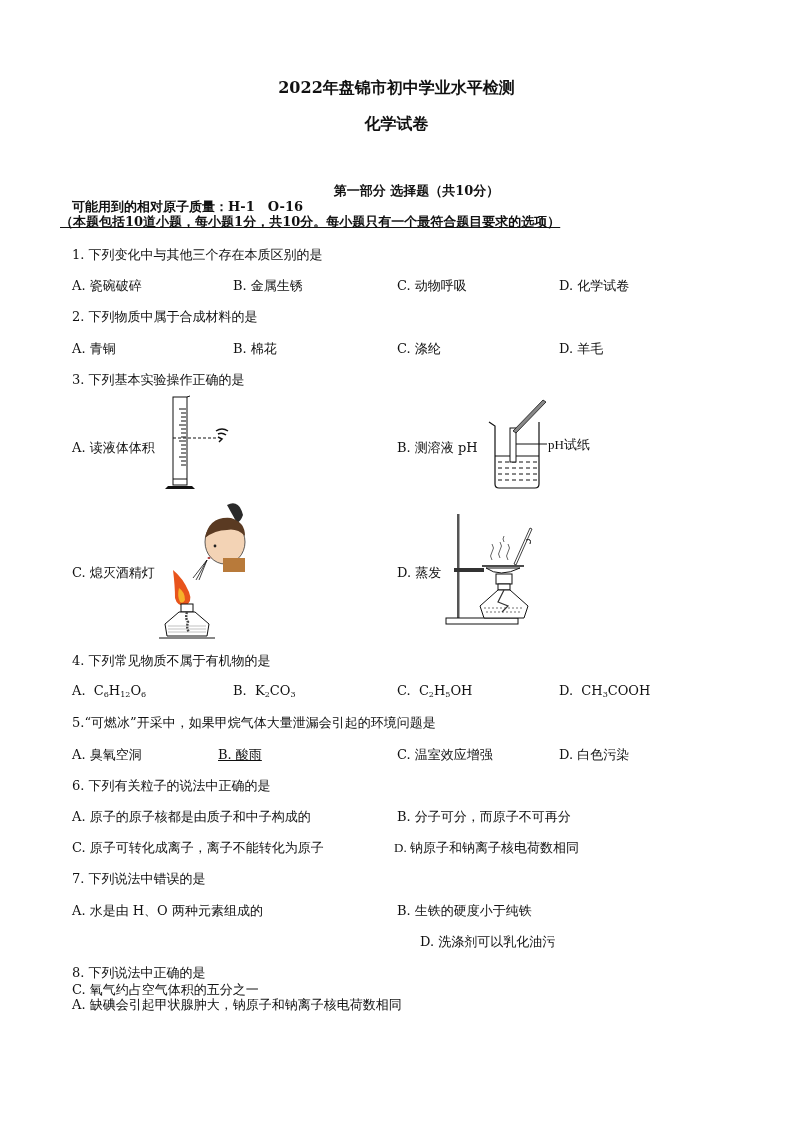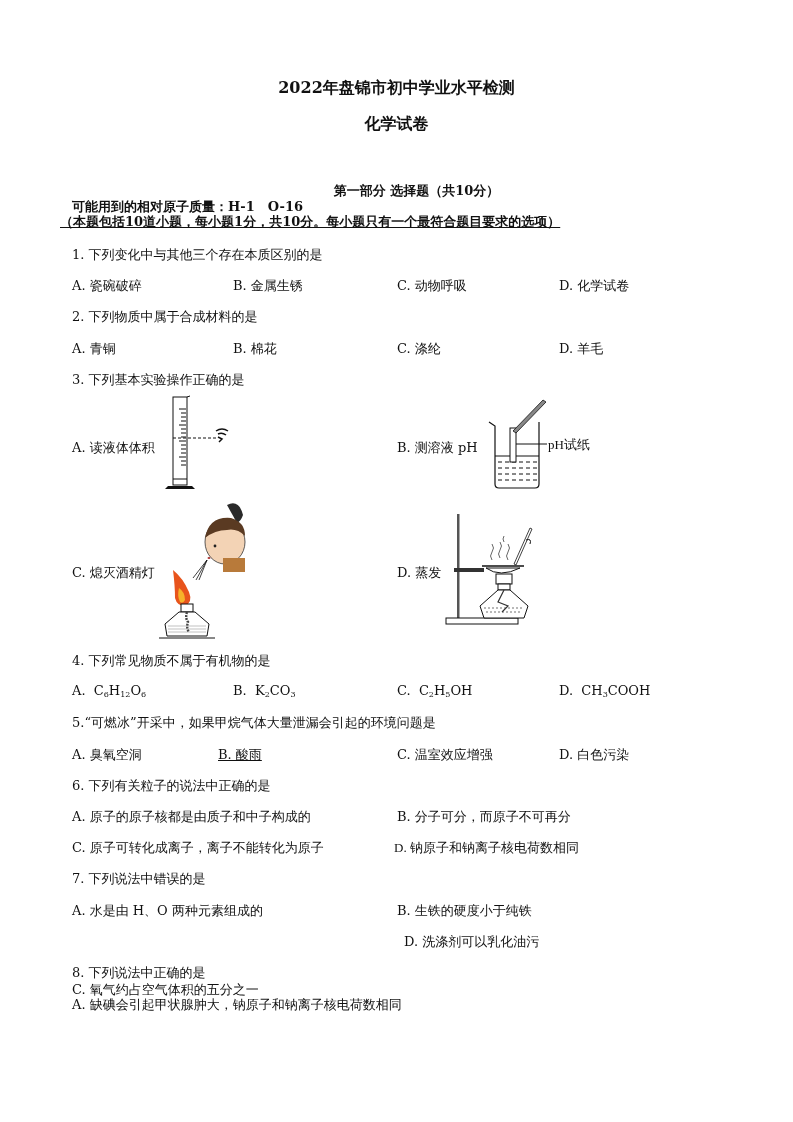--- a/index.html
+++ b/index.html
@@ -148,16 +148,16 @@
 <div class="abs t13" style="left:72px;top:777px;"><span>6.</span> <span>下列有关粒子的说法中正确的是</span></div>
 <div class="abs t13" style="left:72px;top:808px;">A.  原子的原子核都是由质子和中子构成的</div>
 <div class="abs t13" style="left:397px;top:808px;">B.  分子可分，而原子不可再分</div>
 <div class="abs t13" style="left:72px;top:839px;">C.  原子可转化成离子，离子不能转化为原子</div>
 <div class="abs t13" style="left:394px;top:839px;font-family:Liberation Serif, serif;">D.  钠原子和钠离子核电荷数相同</div>
 
 <div class="abs t13" style="left:72px;top:870px;"><span>7.</span> <span>下列说法中错误的是</span></div>
 <div class="abs t13" style="left:72px;top:902px;">A.  水是由 H、O 两种元素组成的</div>
 <div class="abs t13" style="left:397px;top:902px;">B.  生铁的硬度小于纯铁</div>
 <div class="abs t13" style="left:72px;top:933px;margin-top:48px;">C.  氧气约占空气体积的五分之一</div>
-<div class="abs t13" style="left:404px;top:933px;text-align:center;">D.  洗涤剂可以乳化油污</div>
+<div class="abs t13" style="left:420px;top:933px;text-align:center;">D.  洗涤剂可以乳化油污</div>
 
 <div class="abs t13" style="left:72px;top:964px;"><span>8.</span> <span>下列说法中正确的是</span></div>
 <div class="abs t13" style="left:72px;top:996px;">A.  缺碘会引起甲状腺肿大，钠原子和钠离子核电荷数相同</div>
 
 </body></html>

